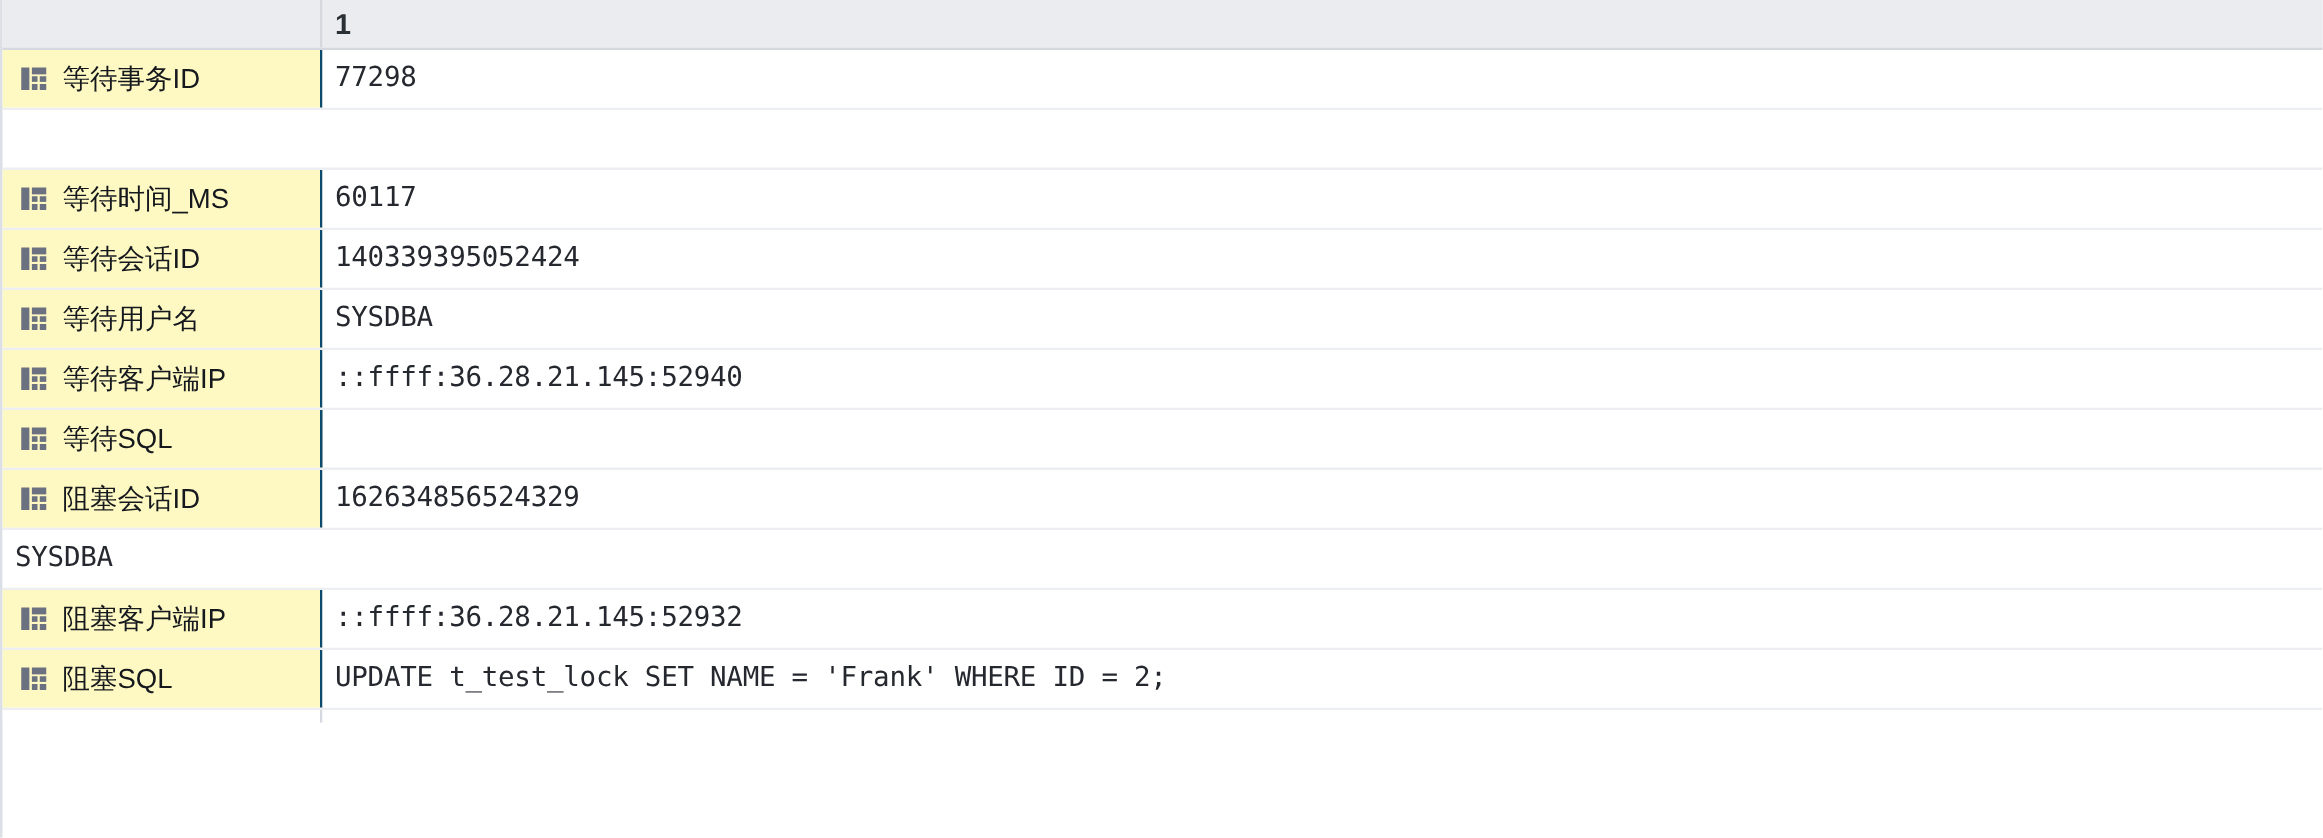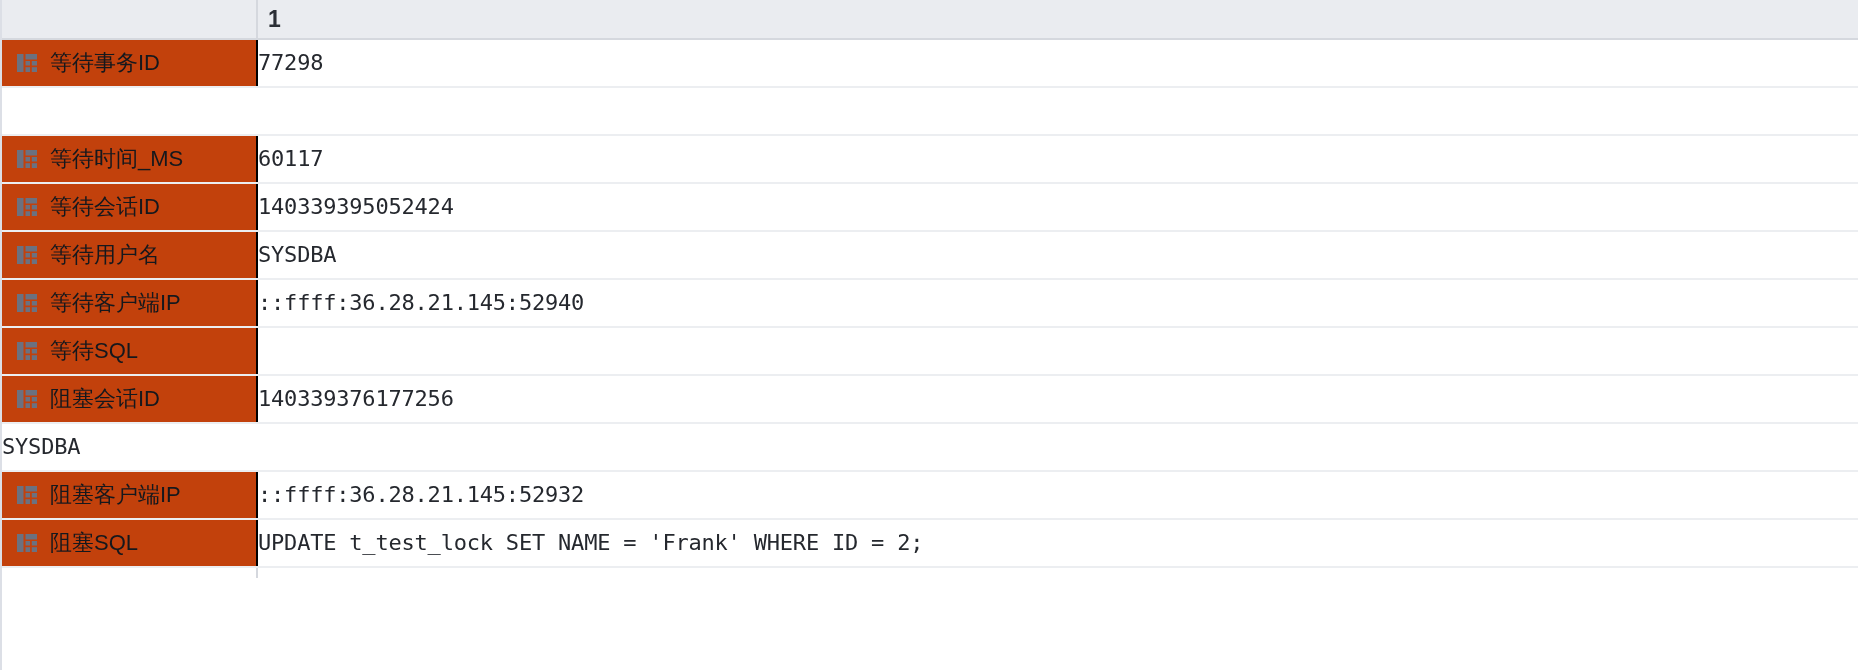--- a/index.html
+++ b/index.html
@@ -64,32 +64,33 @@
   .row {
     display: flex;
     height: 48px;
     box-sizing: border-box;
     border-bottom: 2px solid #eceef1;
   }
   .cell-field {
     width: 256px;
     min-width: 256px;
     box-sizing: border-box;
-    background: #c2410c;
-    border-right: 2px solid #000000;
+    background: #fef9c3;
+    border-right: 2px solid #0c4a6e;
     display: flex;
     align-items: center;
     padding-left: 14px;
   }
   .cell-value {
     flex: 1 1 auto;
     box-sizing: border-box;
     background: #ffffff;
     display: flex;
     align-items: center;
+    padding-left: 10px;
     overflow: hidden;
     white-space: nowrap;
   }
 
   
   .tbl-icon {
     width: 22px;
     height: 22px;
     min-width: 22px;
     margin-right: 12px;
@@ -242,21 +243,21 @@
             <rect x="1" y="2" width="6.5" height="18" fill="#6b7180"></rect>
             <rect x="9.5" y="2" width="11.5" height="5.5" fill="#6b7180"></rect>
             <rect x="9.5" y="9" width="4.5" height="4.5" fill="#6b7180"></rect>
             <rect x="15.8" y="9" width="5.2" height="4.5" fill="#6b7180"></rect>
             <rect x="9.5" y="15.2" width="4.5" height="4.8" fill="#6b7180"></rect>
             <rect x="15.8" y="15.2" width="5.2" height="4.8" fill="#6b7180"></rect>
           </svg>
           <span class="field-label">阻塞会话ID</span>
         </div>
         <div class="cell-value">
-          <span class="value-text">140339376177256</span>
+          <span class="value-text">162634856524329</span>
         </div>
       </div>
       <div class="row">
         <div class="cell-value">
           <span class="value-text">SYSDBA</span>
         </div>
       </div>
       <div class="row">
         <div class="cell-field">
           <svg class="tbl-icon" viewBox="0 0 22 22">

